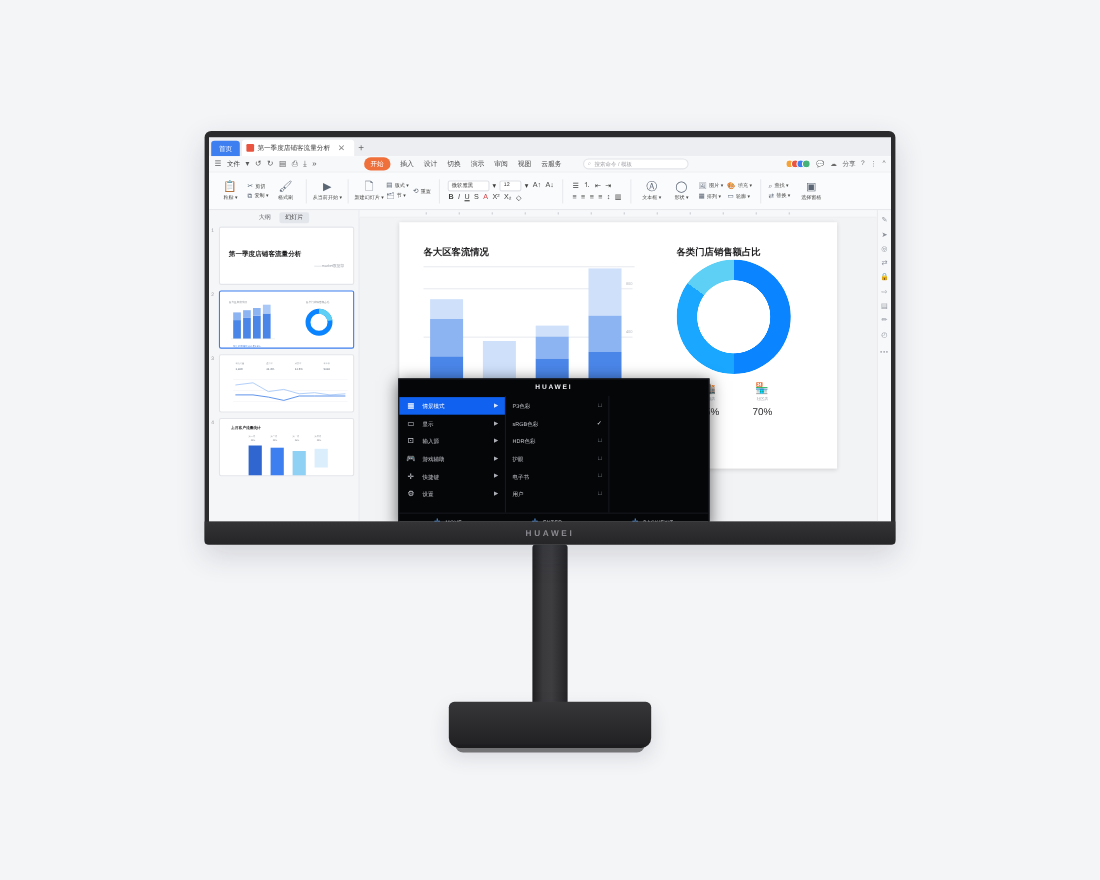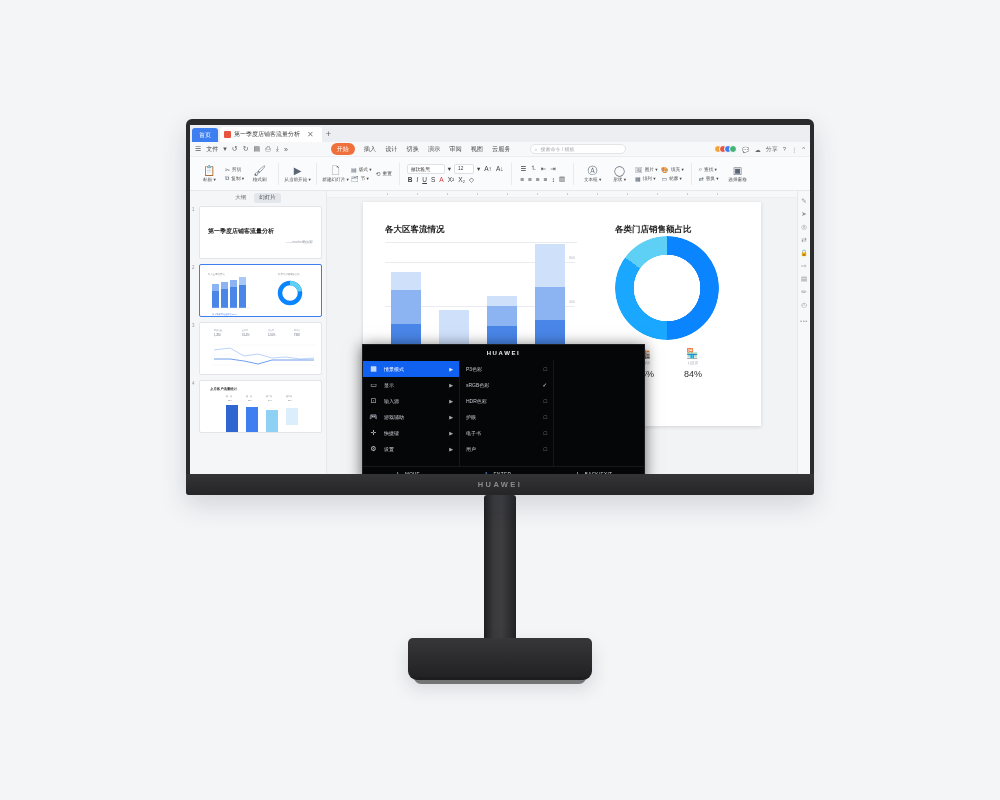--- a/index.html
+++ b/index.html
@@ -565,21 +565,21 @@
 
                 <div id="donut-stats">
                   <div class="dstat">
                     <span class="dicon">🏬</span>
                     <span class="dlbl">旗舰店</span>
                     <span class="dval">15%</span>
                   </div>
                   <div class="dstat">
                     <span class="dicon">🏪</span>
                     <span class="dlbl">社区店</span>
-                    <span class="dval">84%</span>
+                    <span class="dval">70%</span>
                   </div>
                 </div>
 
               </div>
             </div>
           </div>
 
           <div id="tool-rail">
             <span class="rail-ic">✎</span>
             <span class="rail-ic">➤</span>

